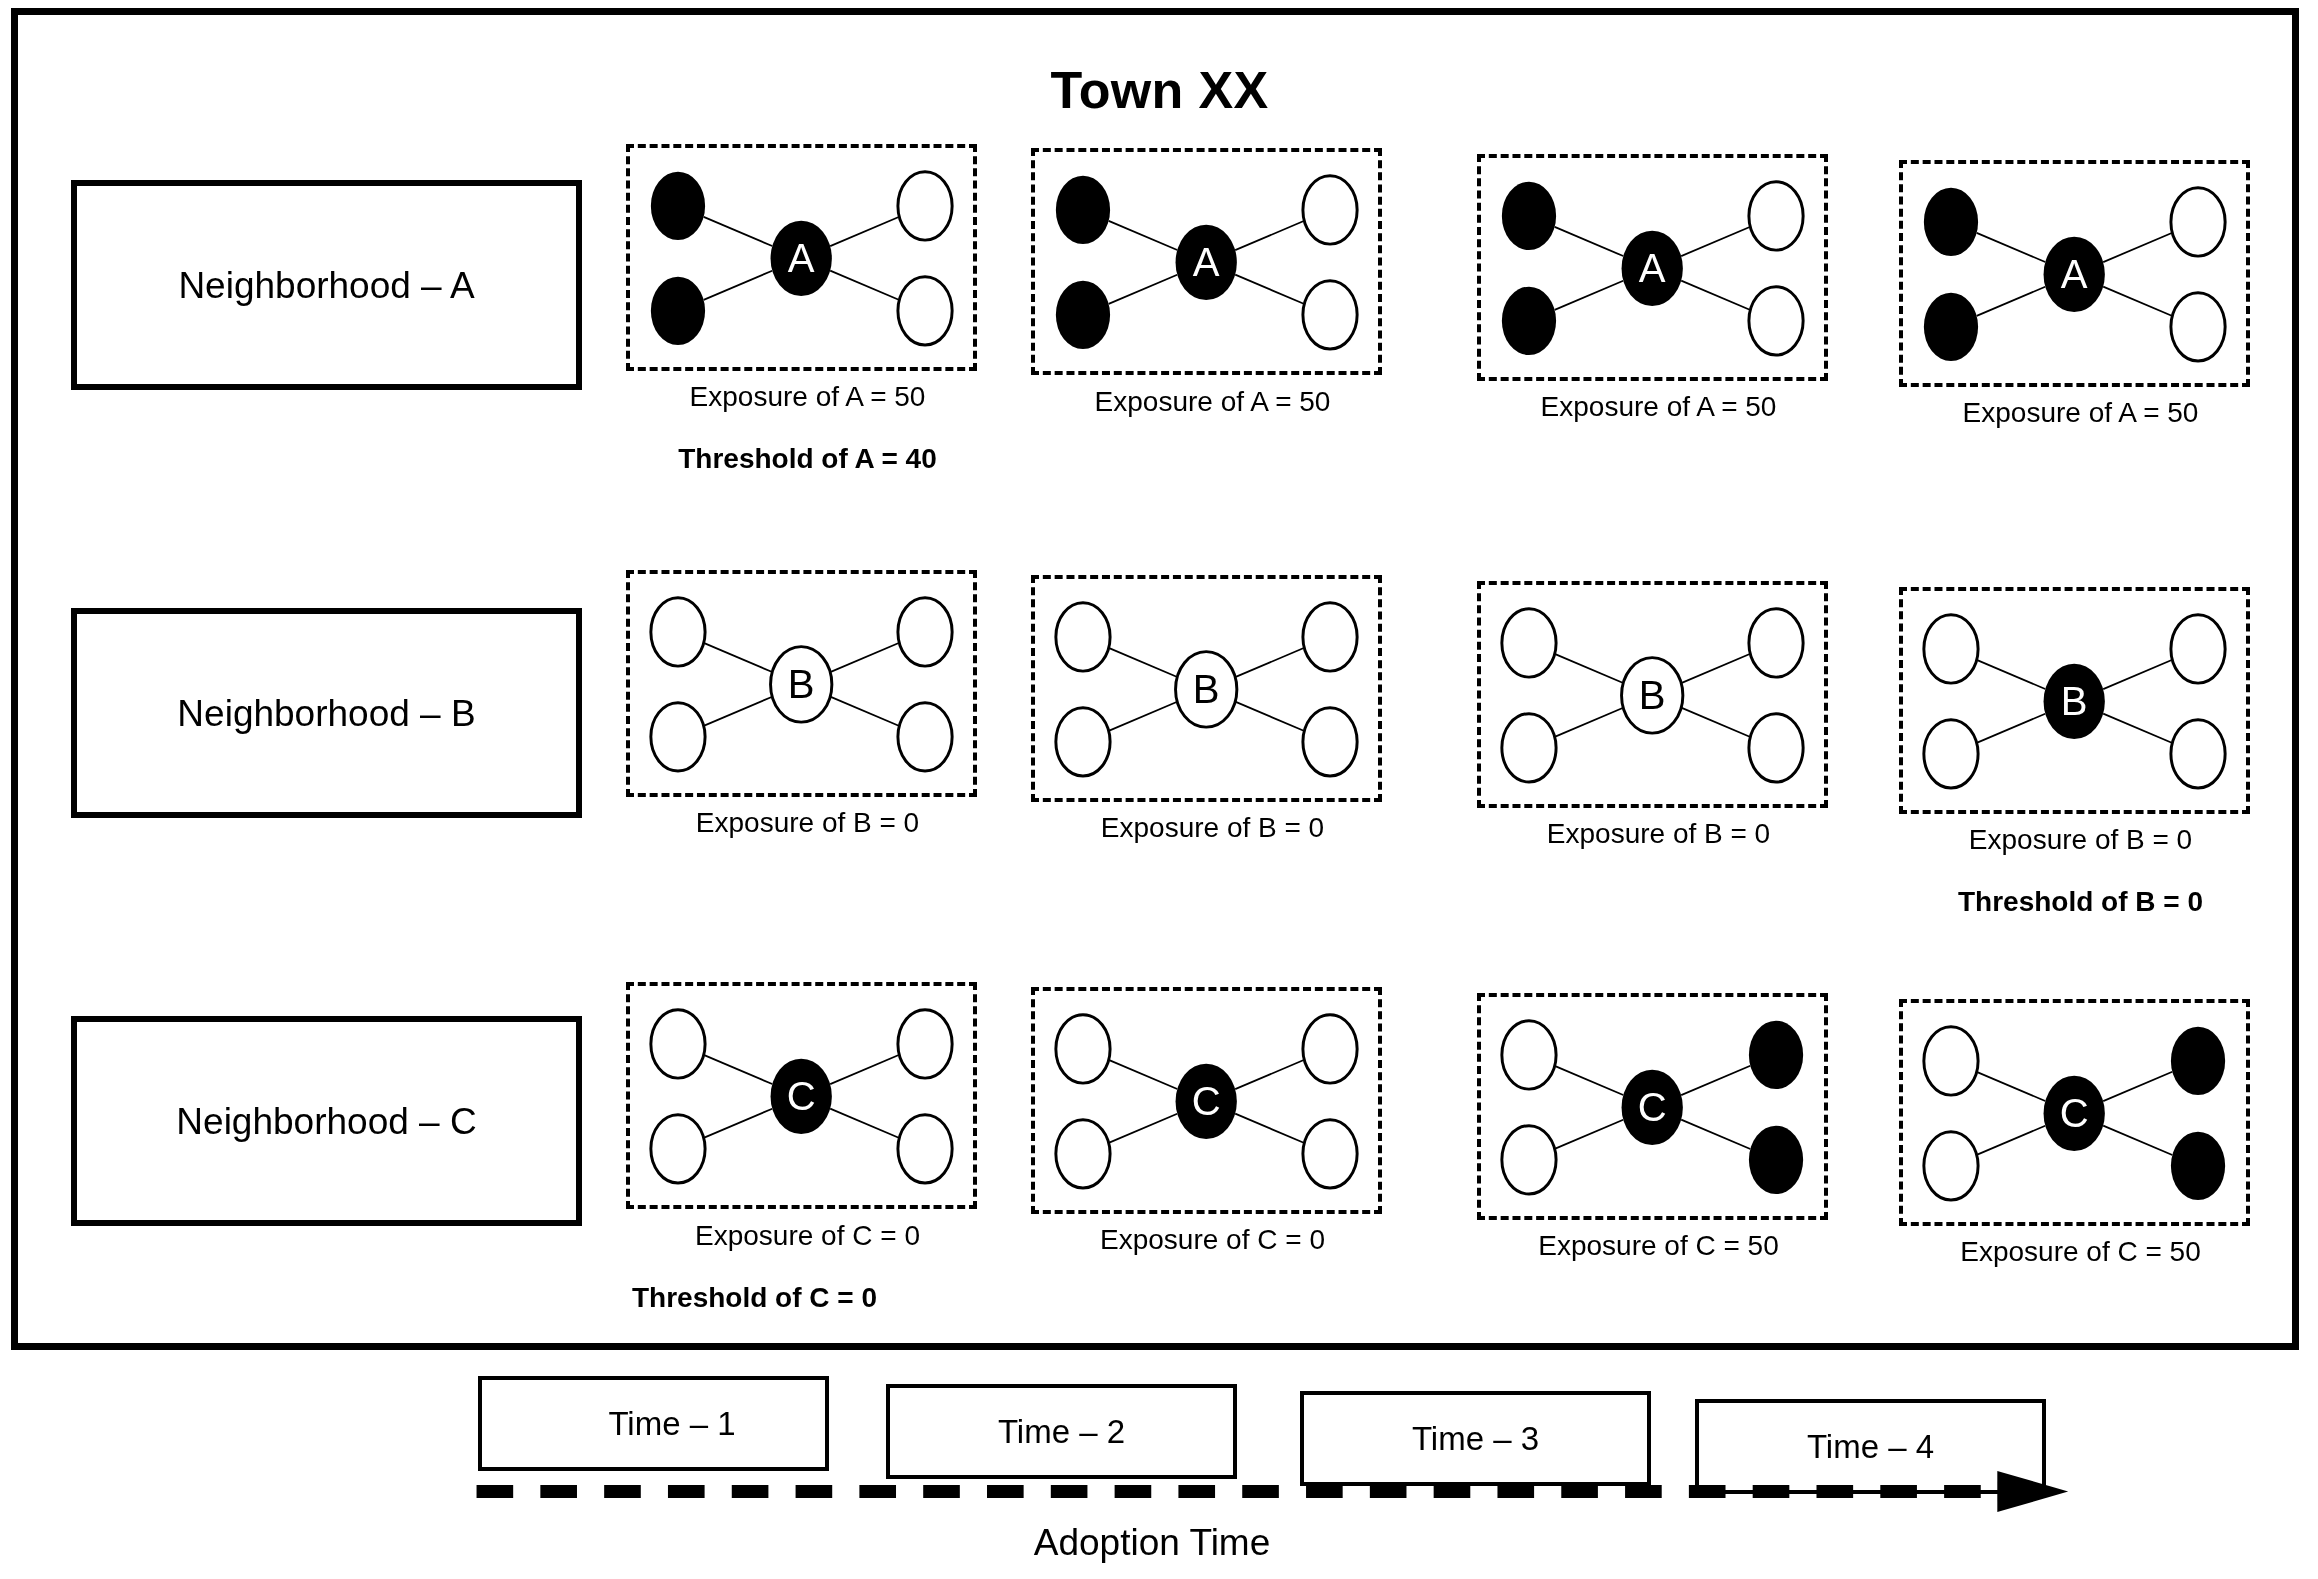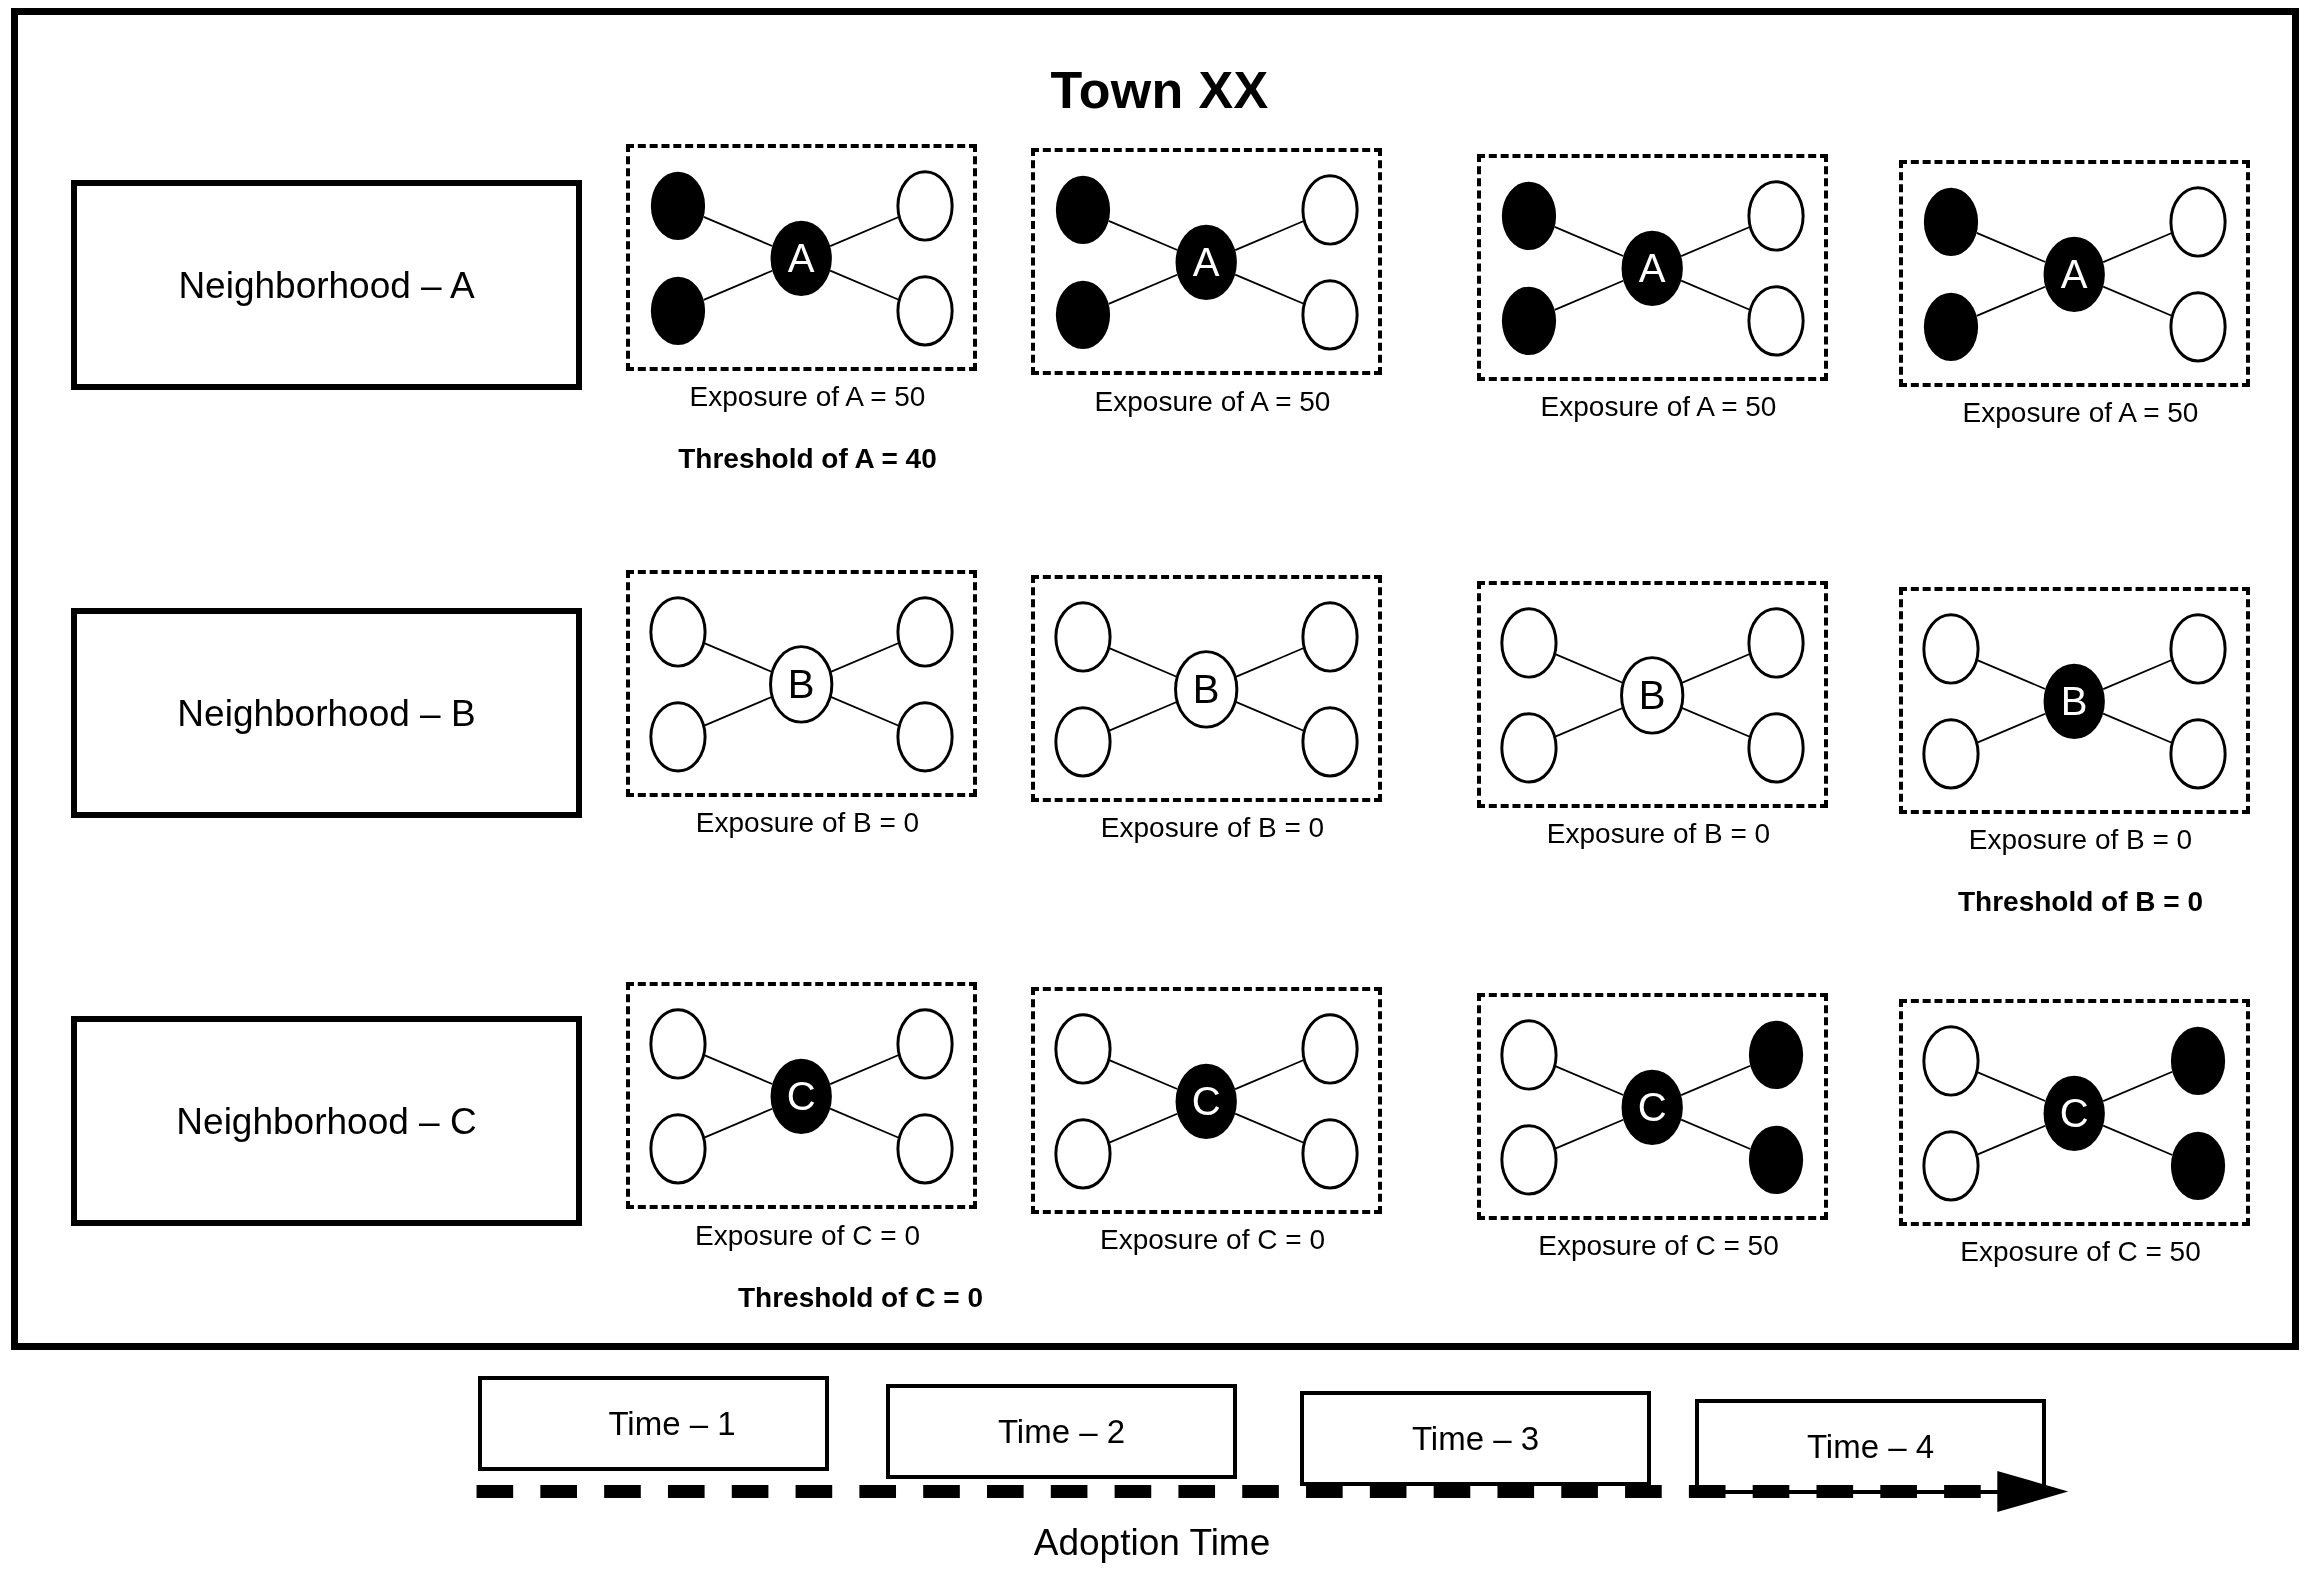--- a/index.html
+++ b/index.html
@@ -314,21 +314,21 @@
           <ellipse cx="88" cy="283" rx="46" ry="58" fill="#ffffff" stroke="#000000" stroke-width="5"></ellipse>
           <ellipse cx="507" cy="105" rx="46" ry="58" fill="#ffffff" stroke="#000000" stroke-width="5"></ellipse>
           <ellipse cx="507" cy="283" rx="46" ry="58" fill="#ffffff" stroke="#000000" stroke-width="5"></ellipse>
           <g>
             <ellipse cx="297" cy="194" rx="52" ry="64" fill="#000000" stroke="#000000" stroke-width="0"></ellipse>
             <text x="297" y="194" text-anchor="middle" dominant-baseline="central" font-family="&quot;Liberation Sans&quot;, sans-serif" font-size="68" fill="#ffffff">C</text>
           </g>
         </svg>
       </div>
       <div class="caption" style="left: 632px; top: 1222px; width: 351px; text-align: center;">Exposure of C = 0</div>
-      <div class="caption bold" style="left: 632px; top: 1284px; width: 351px; text-align: right;">Threshold  of C = 0</div>
+      <div class="caption bold" style="left: 632px; top: 1284px; width: 351px; text-align: left;">Threshold  of C = 0</div>
       <div class="cell" style="left: 1031px; top: 987px; width: 351px; height: 227px;">
         <div class="netbox"></div>
         <svg class="netsvg" viewBox="0 0 595 385">
           <line x1="131.5815665633014" y1="123.55865753174079" x2="247.85827867616882" y2="173.07362106305754" stroke="#000000" stroke-width="3"></line>
           <line x1="131.5815665633014" y1="264.4413424682592" x2="247.85827867616882" y2="214.92637893694246" stroke="#000000" stroke-width="3"></line>
           <line x1="463.3972204217603" y1="123.47927324982538" x2="346.16669917325385" y2="173.1626846360972" stroke="#000000" stroke-width="3"></line>
           <line x1="463.3972204217603" y1="264.5207267501746" x2="346.16669917325385" y2="214.8373153639028" stroke="#000000" stroke-width="3"></line>
           <ellipse cx="88" cy="105" rx="46" ry="58" fill="#ffffff" stroke="#000000" stroke-width="5"></ellipse>
           <ellipse cx="88" cy="283" rx="46" ry="58" fill="#ffffff" stroke="#000000" stroke-width="5"></ellipse>
           <ellipse cx="507" cy="105" rx="46" ry="58" fill="#ffffff" stroke="#000000" stroke-width="5"></ellipse>

